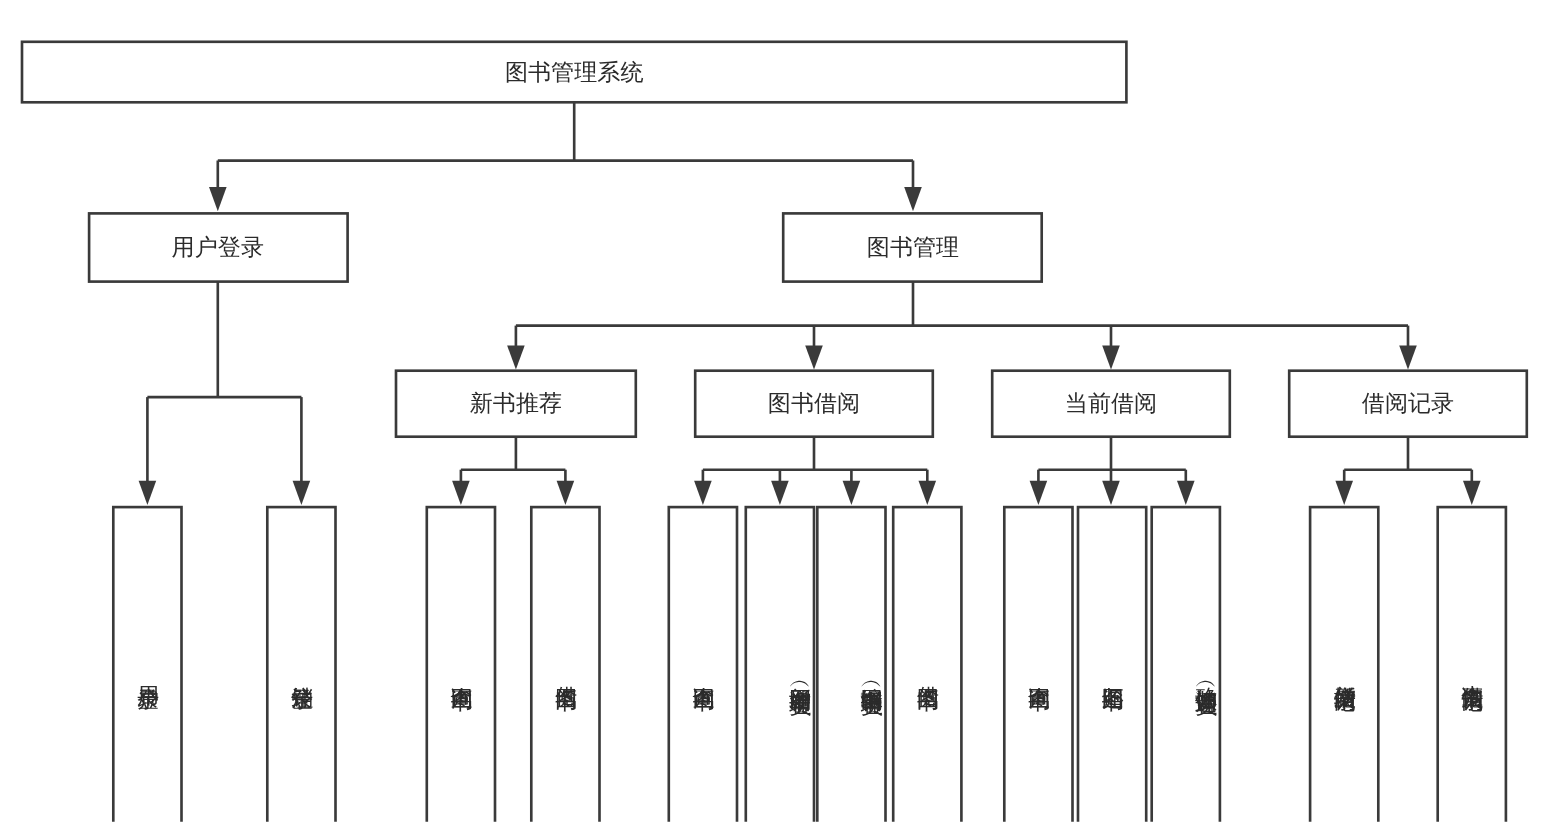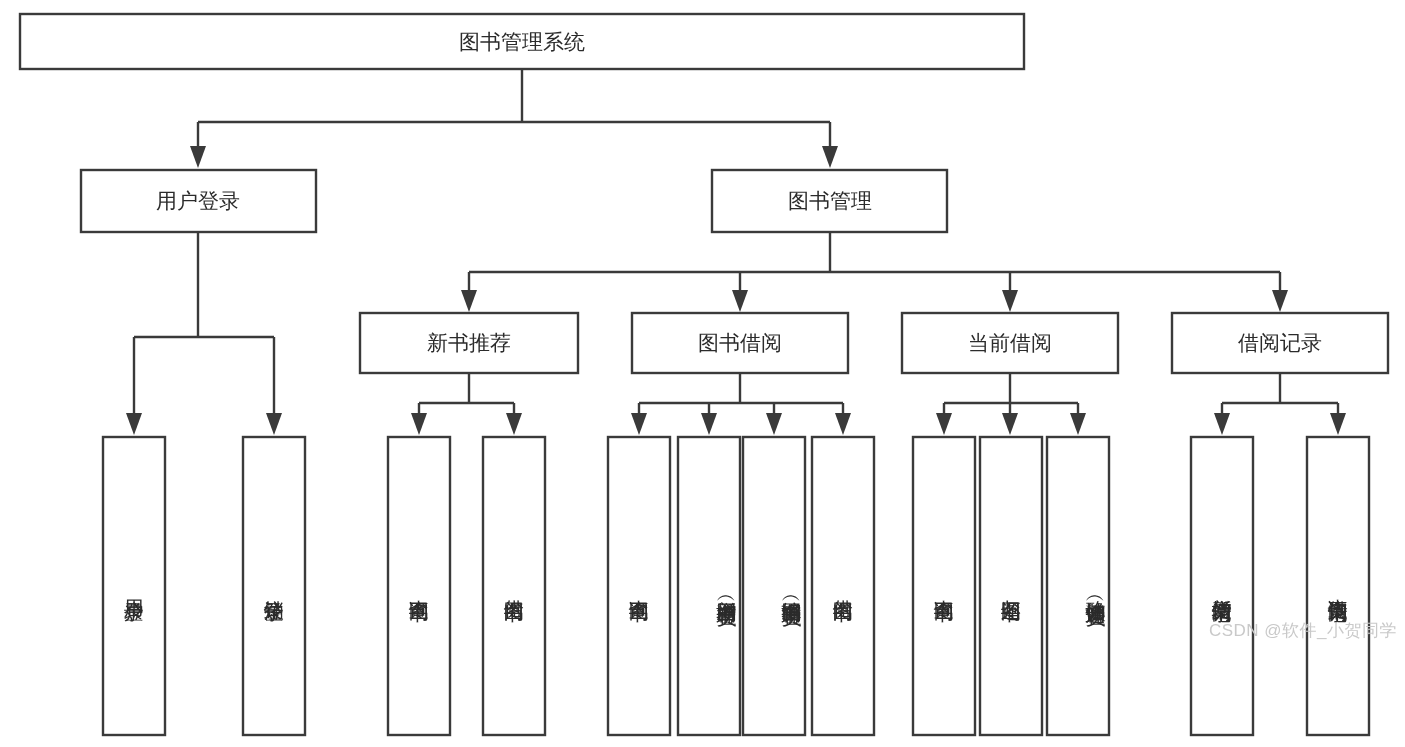--- a/index.html
+++ b/index.html
@@ -10,20 +10,21 @@
   body {
     width: 1405px;
     height: 747px;
     font-family: "Liberation Sans", "DejaVu Sans", sans-serif;
     overflow: hidden;
   }
   #diagram-root {
     position: relative;
     width: 1405px;
     height: 645px;
+    margin-top: 24px;
   }
   svg#flow {
     position: absolute;
     top: 0;
     left: 0;
     width: 1405px;
     height: 747px;
   }
   .node-rect {
     fill: #ffffff;
@@ -209,15 +210,14 @@
   <div class="leaf-label-wrap" style="left:608px; top:437px; width:62px; height:298px;">查询图书</div>
   <div class="leaf-label-wrap" style="left:678px; top:437px; width:62px; height:298px; align-items:flex-start; padding-top:6px; box-sizing:border-box;">新增图书（管理员）</div>
   <div class="leaf-label-wrap" style="left:743px; top:437px; width:62px; height:298px; align-items:flex-start; padding-top:6px; box-sizing:border-box;">编辑图书（管理员）</div>
   <div class="leaf-label-wrap" style="left:812px; top:437px; width:62px; height:298px;">借阅图书</div>
   <div class="leaf-label-wrap" style="left:913px; top:437px; width:62px; height:298px;">查询图书</div>
   <div class="leaf-label-wrap" style="left:980px; top:437px; width:62px; height:298px;">归还图书</div>
   <div class="leaf-label-wrap" style="left:1047px; top:437px; width:62px; height:298px; align-items:flex-start; padding-top:6px; box-sizing:border-box;">确认归还（管理员）</div>
   <div class="leaf-label-wrap" style="left:1191px; top:437px; width:62px; height:298px;">新增借阅记录</div>
   <div class="leaf-label-wrap" style="left:1307px; top:437px; width:62px; height:298px;">查询借阅记录</div>
 
-  <div class="watermark">CSDN @软件_小贺同学</div>
 
 </div>
 
 </body></html>

